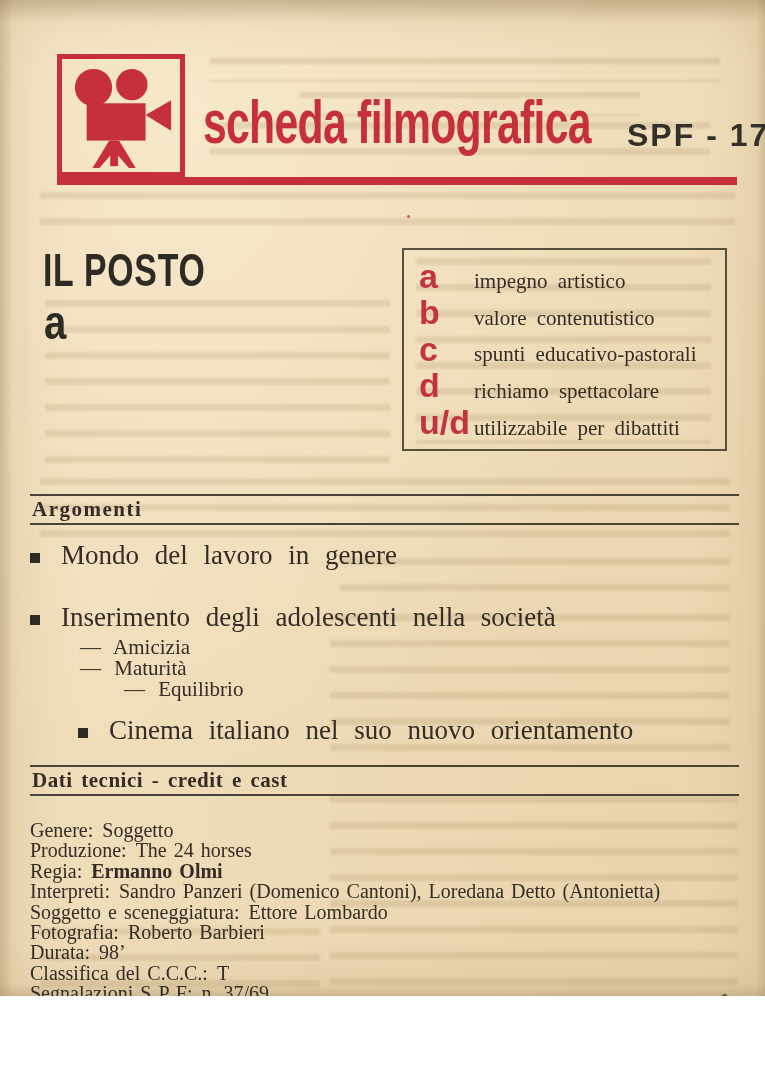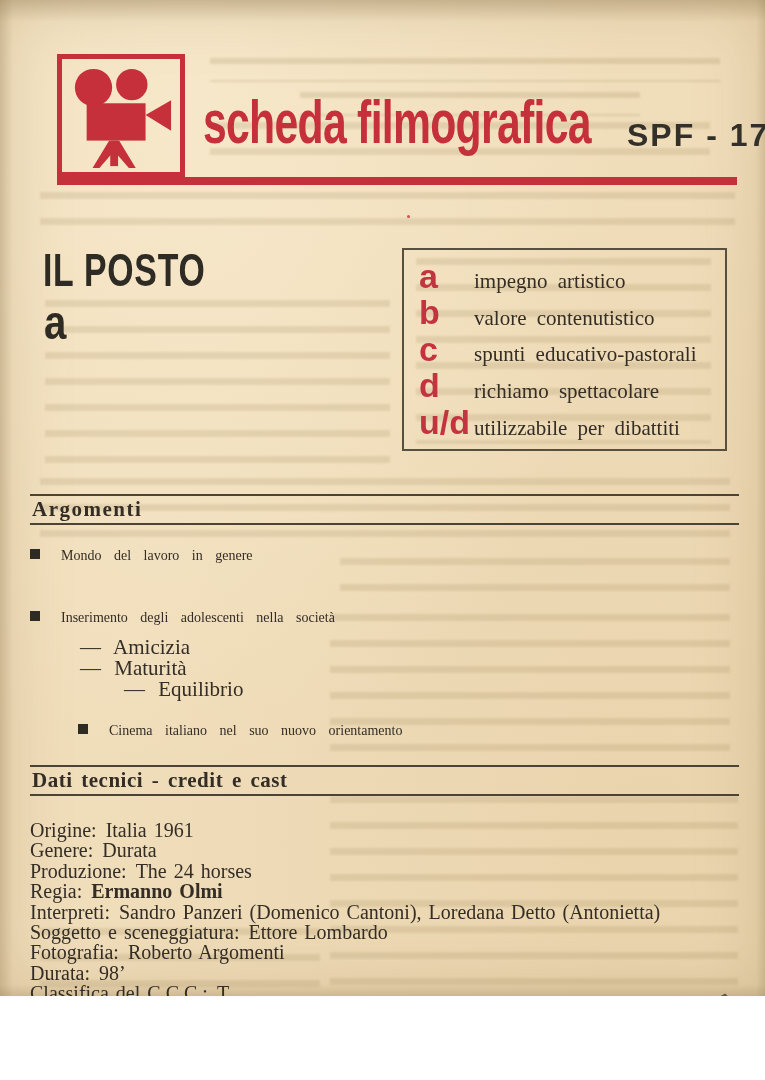--- a/index.html
+++ b/index.html
@@ -82,21 +82,21 @@
   
   .sec{
     left:30px;width:707px;border-top:2px solid var(--rule);border-bottom:2px solid var(--rule);
     padding:3px 0 4px 2px;font-weight:bold;font-size:21px;line-height:20px;letter-spacing:1.5px;
     color:var(--ink);
   }
   #sec-argomenti{top:494px;}
   #sec-dati{top:765px;letter-spacing:.5px;word-spacing:3px;}
 
   
-  .bullet{left:30px;font-size:14px;line-height:21px;word-spacing:9px;white-space:nowrap;}
+  .bullet{left:30px;font-size:27px;line-height:21px;word-spacing:9px;white-space:nowrap;}
   .bullet .sq{
     display:inline-block;width:10px;height:10px;background:#2e2a24;
     margin-right:21px;position:relative;top:-1px;
   }
   .subitem{left:80px;font-size:21px;line-height:21px;word-spacing:8px;white-space:nowrap;}
 
   
   .credits{left:30px;top:820px;font-size:20px;line-height:20.4px;white-space:nowrap;word-spacing:2px;}
   .credit-label{margin-right:9px;}
   .credit-row.regia .credit-value{font-weight:bold;}
@@ -182,39 +182,36 @@
   <div class="abs subitem" style="top:658px;">— Maturità</div>
   <div class="abs subitem" style="top:679px;margin-left:44px;">— Equilibrio</div>
   <div class="abs bullet" style="top:720px;margin-left:48px;">
     <span class="sq"></span><span>Cinema italiano nel suo nuovo orientamento</span>
   </div>
 
   <div class="abs sec" id="sec-dati">Dati tecnici - credit e cast</div>
 
   <div class="abs credits">
     <div class="credit-row">
-      <span class="credit-label">Origine:</span><span class="credit-value">Italia 1961</span>
-    </div>
-    <div class="credit-row">
-      <span class="credit-label">Genere:</span><span class="credit-value">Durata</span>
+      <span class="credit-label">Genere:</span><span class="credit-value">Soggetto</span>
     </div>
     <div class="credit-row">
       <span class="credit-label">Produzione:</span><span class="credit-value">The 24 horses</span>
     </div>
     <div class="credit-row regia">
       <span class="credit-label">Regia:</span><span class="credit-value">Ermanno Olmi</span>
     </div>
     <div class="credit-row">
       <span class="credit-label">Interpreti:</span><span class="credit-value">Sandro Panzeri (Domenico Cantoni), Loredana Detto (Antonietta)</span>
     </div>
     <div class="credit-row">
       <span class="credit-label">Soggetto e sceneggiatura:</span><span class="credit-value">Ettore Lombardo</span>
     </div>
     <div class="credit-row">
-      <span class="credit-label">Fotografia:</span><span class="credit-value">Roberto Argomenti</span>
+      <span class="credit-label">Fotografia:</span><span class="credit-value">Roberto Barbieri</span>
     </div>
     <div class="credit-row">
       <span class="credit-label">Durata:</span><span class="credit-value">98’</span>
     </div>
     <div class="credit-row">
       <span class="credit-label">Classifica del C.C.C.:</span><span class="credit-value">T</span>
     </div>
     <div class="credit-row">
       <span class="credit-label">Segnalazioni S P F:</span><span class="credit-value">n. 37/69</span>
     </div>

